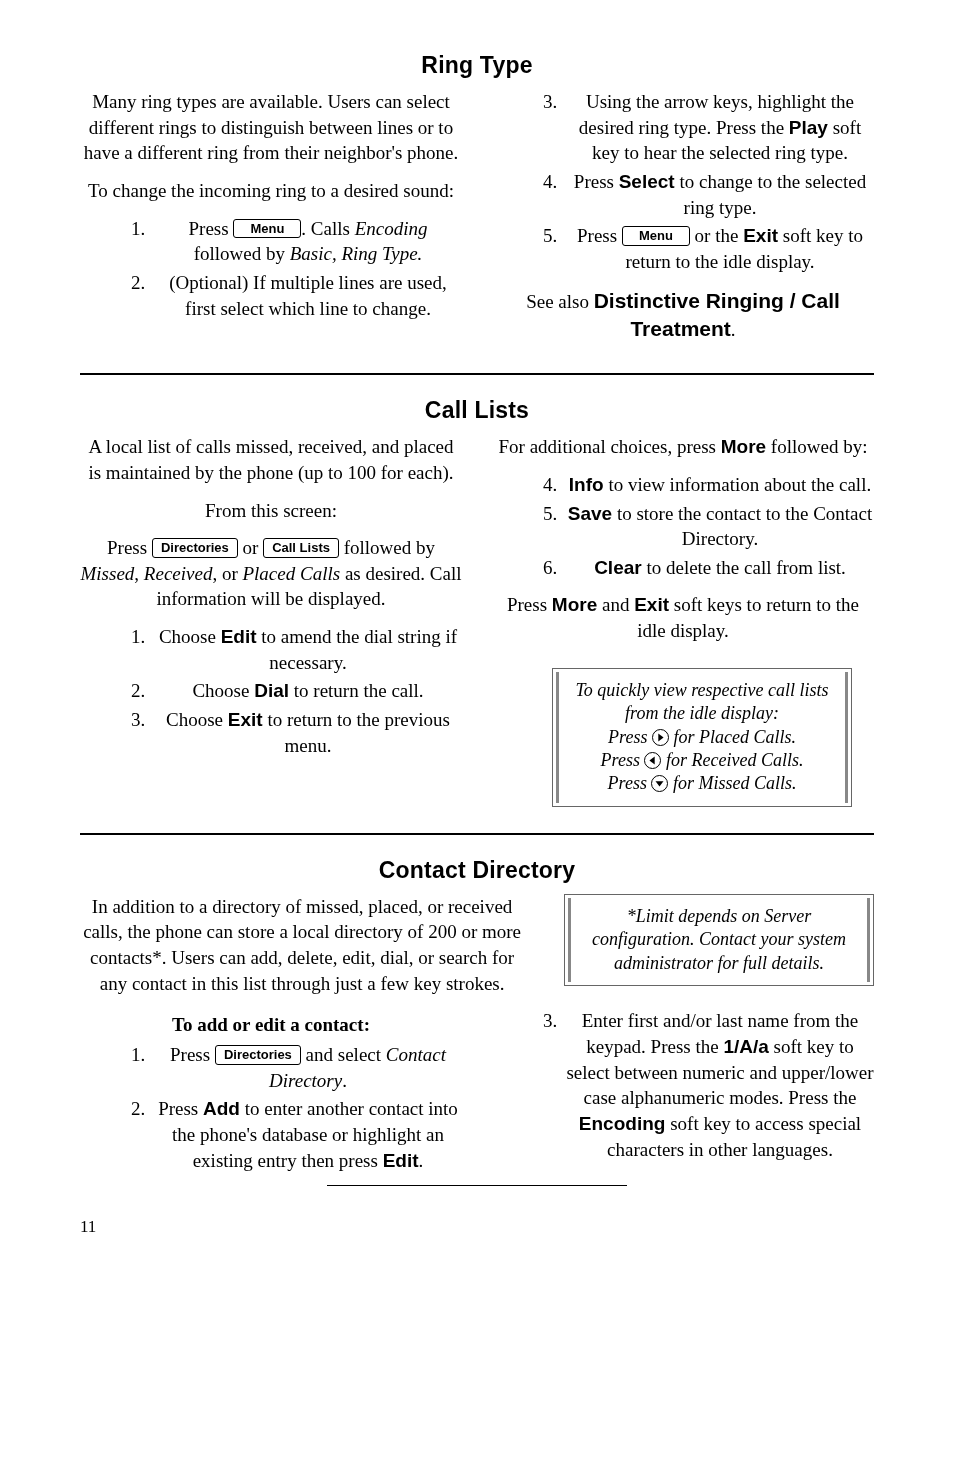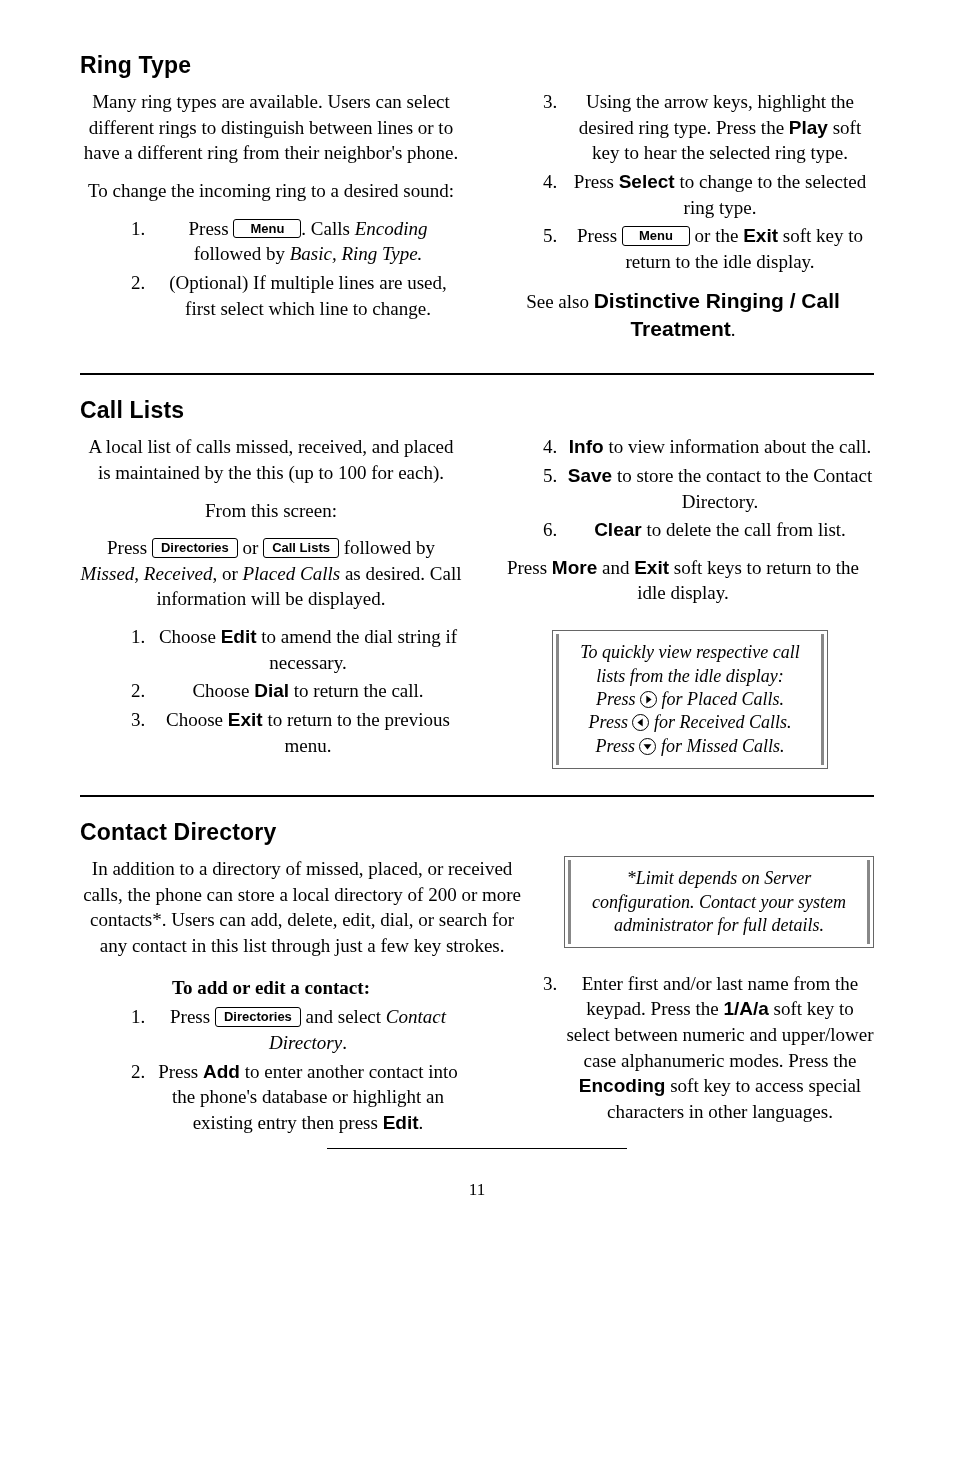--- a/index.html
+++ b/index.html
@@ -11,20 +11,21 @@
     padding: 50px 80px 20px 80px;
     font-size: 19px;
     line-height: 1.35;
   }
   h2.section-title {
     font-family: Arial, Helvetica, sans-serif;
     font-weight: 900;
     font-size: 23px;
     margin-bottom: 8px;
     letter-spacing: 0.2px;
+    text-align: center;
   }
   .two-col {
     display: flex;
     gap: 30px;
     text-align: center;
   }
   .col { flex: 1; }
   p { margin-bottom: 12px; }
   ol.numbered {
     list-style: decimal;
@@ -57,21 +58,21 @@
   em, .italic { font-style: italic; }
   hr.thick {
     border: none;
     border-top: 2px solid #000;
     margin: 18px 0 20px 0;
   }
   .tip-box {
     border: 1px solid #666;
     padding: 10px 14px;
     margin: 24px 0 8px 60px;
-    width: 276px;
+    width: 300px;
     position: relative;
     font-style: italic;
     font-size: 18px;
     line-height: 1.3;
   }
   .tip-box::before, .tip-box::after {
     content: "";
     position: absolute;
     top: 3px; bottom: 3px;
     width: 3px;
@@ -86,21 +87,20 @@
     border-radius: 50%;
     position: relative;
     vertical-align: -3px;
     font-style: normal;
   }
   .circle-arrow svg {
     position: absolute; top: 0; left: 0;
     width: 100%; height: 100%;
   }
   .page-num {
-    text-align: center;
     margin-top: 30px;
     font-size: 17px;
   }
   .page-num-rule {
     width: 300px;
     margin: 0 auto 4px auto;
     border: none;
     border-top: 1px solid #000;
   }
   .subhead {
@@ -143,32 +143,35 @@
     </div>
   </div>
 </section>
 
 <hr class="thick">
 
 <section>
   <h2 class="section-title">Call Lists</h2>
   <div class="two-col">
     <div class="col">
-      <p>A local list of calls missed, received, and placed is maintained by the this (up to 100 for each).</p>
+      <p>A local list of calls missed, received, and placed is maintained by the phone (up to 100 for each).</p>
       <p>From this screen:</p>
       <p>
         <span>Press </span><span class="key-box narrow">Directories</span><span> or </span><span class="key-box narrow">Call Lists</span><span> followed by </span><em>Missed</em><span>, </span><em>Received</em><span>, or </span><em>Placed Calls</em><span> as desired.  Call information will be displayed.</span>
       </p>
       <ol class="numbered">
         <li><span>Choose </span><span class="soft-key">Edit</span><span> to amend the dial string if necessary.</span></li>
         <li><span>Choose </span><span class="soft-key">Dial</span><span> to return the call.</span></li>
         <li><span>Choose </span><span class="soft-key">Exit</span><span> to return to the previous menu.</span></li>
       </ol>
     </div>
     <div class="col">
+      <p>
+        <span>For additional choices, press </span><span class="soft-key">More</span><span> followed by:</span>
+      </p>
       <ol class="numbered" start="4">
         <li><span class="soft-key">Info</span><span> to view information about the call.</span></li>
         <li><span class="soft-key">Save</span><span> to store the contact to the Contact Directory.</span></li>
         <li><span class="soft-key">Clear</span><span> to delete the call from list.</span></li>
       </ol>
       <p>
         <span>Press </span><span class="soft-key">More</span><span> and </span><span class="soft-key">Exit</span><span> soft keys to return to the idle display.</span>
       </p>
       <div class="tip-box">
         <div>To quickly view respective call lists from the idle display:</div>

